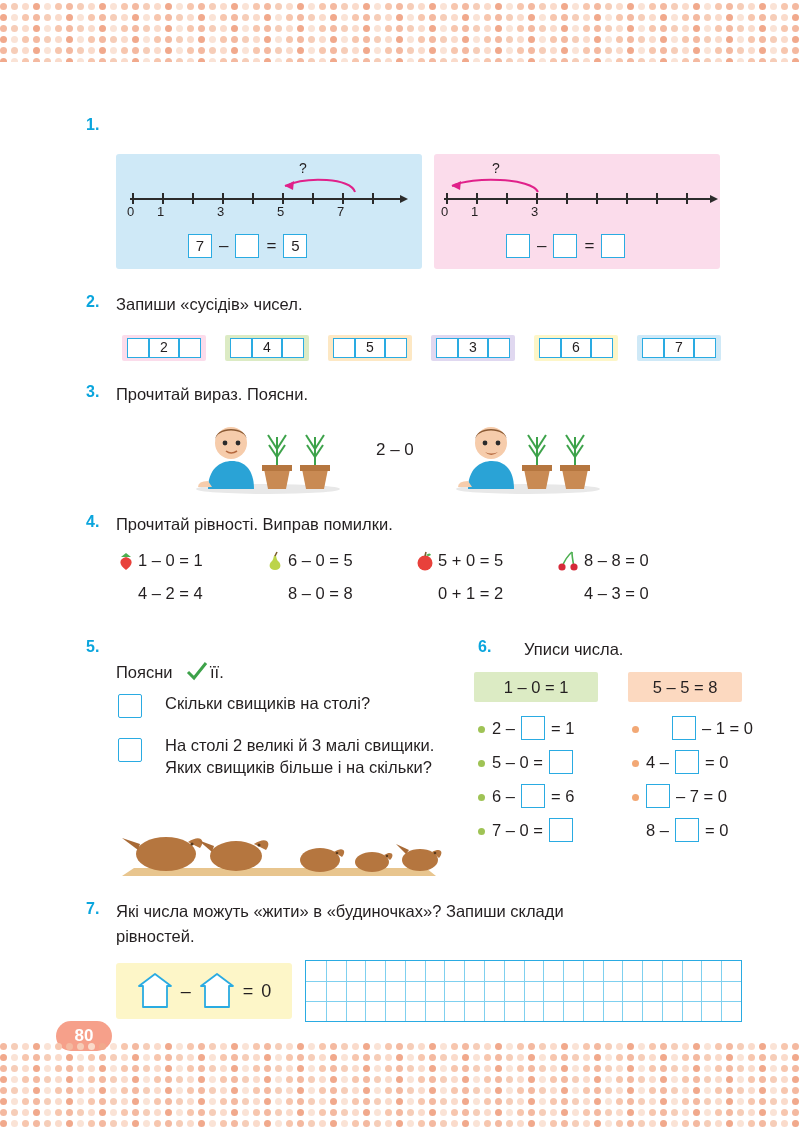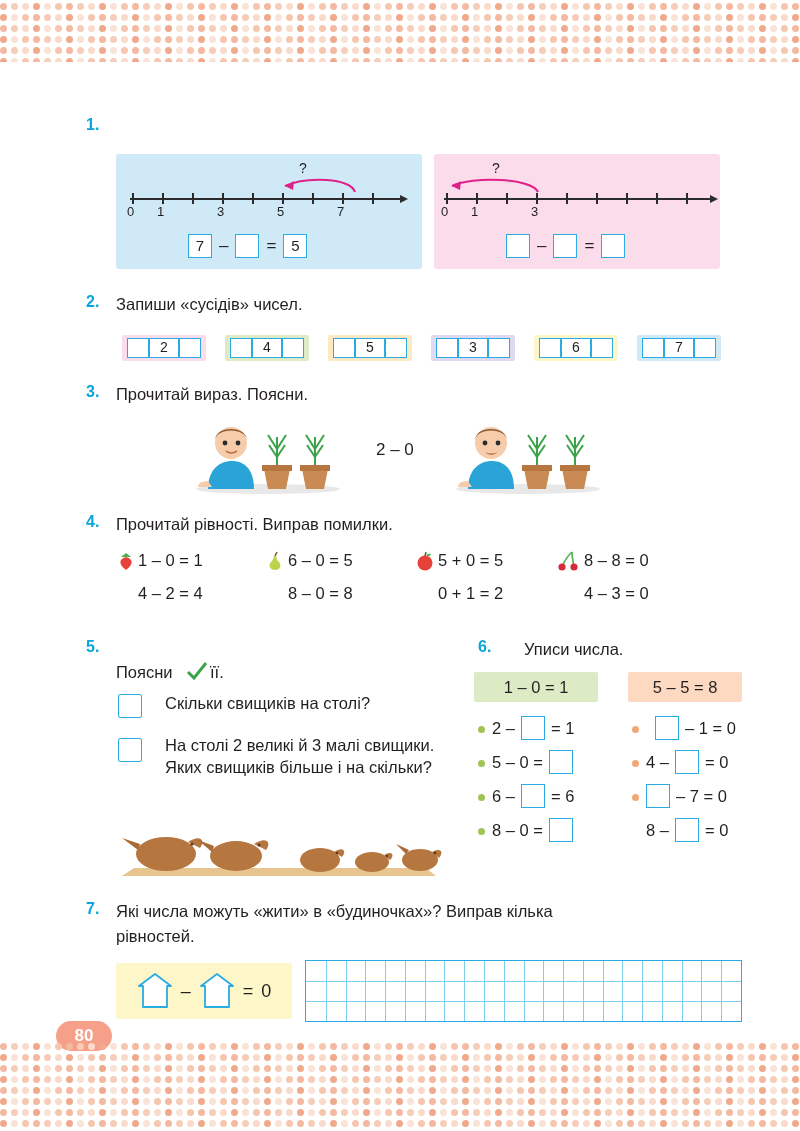--- a/index.html
+++ b/index.html
@@ -351,26 +351,26 @@
 
   <div class="bullet green" style="left:478px;top:794px;"></div>
   <div class="eq6" style="left:492px;top:784px;">
     <span>6 –</span>
     <span class="eqbox"></span>
     <span>= 6</span>
   </div>
 
   <div class="bullet green" style="left:478px;top:828px;"></div>
   <div class="eq6" style="left:492px;top:818px;">
-    <span>8 – 0 =</span>
+    <span>7 – 0 =</span>
     <span class="eqbox"></span>
   </div>
 
   <div class="bullet peach" style="left:632px;top:726px;"></div>
-  <div class="eq6" style="left:655px;top:716px;">
+  <div class="eq6" style="left:672px;top:716px;">
     <span class="eqbox"></span>
     <span>– 1 = 0</span>
   </div>
 
   <div class="bullet peach" style="left:632px;top:760px;"></div>
   <div class="eq6" style="left:646px;top:750px;">
     <span>4 –</span>
     <span class="eqbox"></span>
     <span>= 0</span>
   </div>
@@ -381,21 +381,21 @@
     <span>– 7 = 0</span>
   </div>
 
   <div class="eq6" style="left:646px;top:818px;">
     <span>8 –</span>
     <span class="eqbox"></span>
     <span>= 0</span>
   </div>
 
   <div class="task-no" style="left:86px;top:900px;">7.</div>
-  <div class="task-txt" style="left:116px;top:900px;width:630px;">Які числа можуть «жити» в «будиночках»? Виправ кілька</div>
+  <div class="task-txt" style="left:116px;top:900px;width:630px;">Які числа можуть «жити» в «будиночках»? Запиши склади</div>
   <div class="task-txt" style="left:116px;top:925px;">рівностей.</div>
 
   <div class="house-panel" style="left:116px;top:963px;width:176px;height:56px;">
     <svg width="36" height="40">
       <path d="M18,3 L34,15 L30,15 L30,36 L6,36 L6,15 L2,15 Z" fill="#fff" stroke="#2aabe2" stroke-width="1.8" stroke-linejoin="round"></path>
     </svg>
     <span>–</span>
     <svg width="36" height="40">
       <path d="M18,3 L34,15 L30,15 L30,36 L6,36 L6,15 L2,15 Z" fill="#fff" stroke="#2aabe2" stroke-width="1.8" stroke-linejoin="round"></path>
     </svg>

